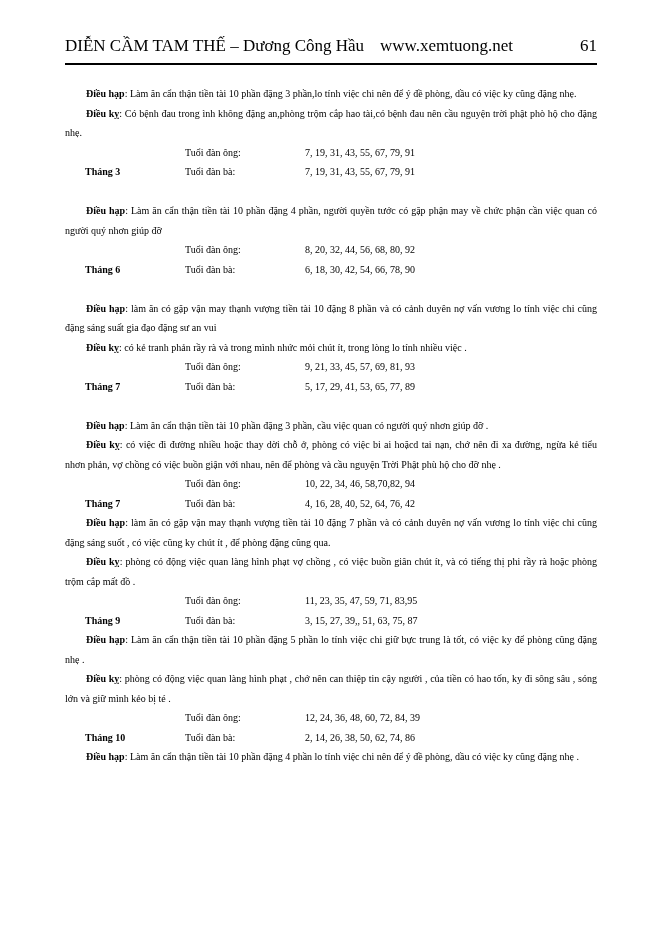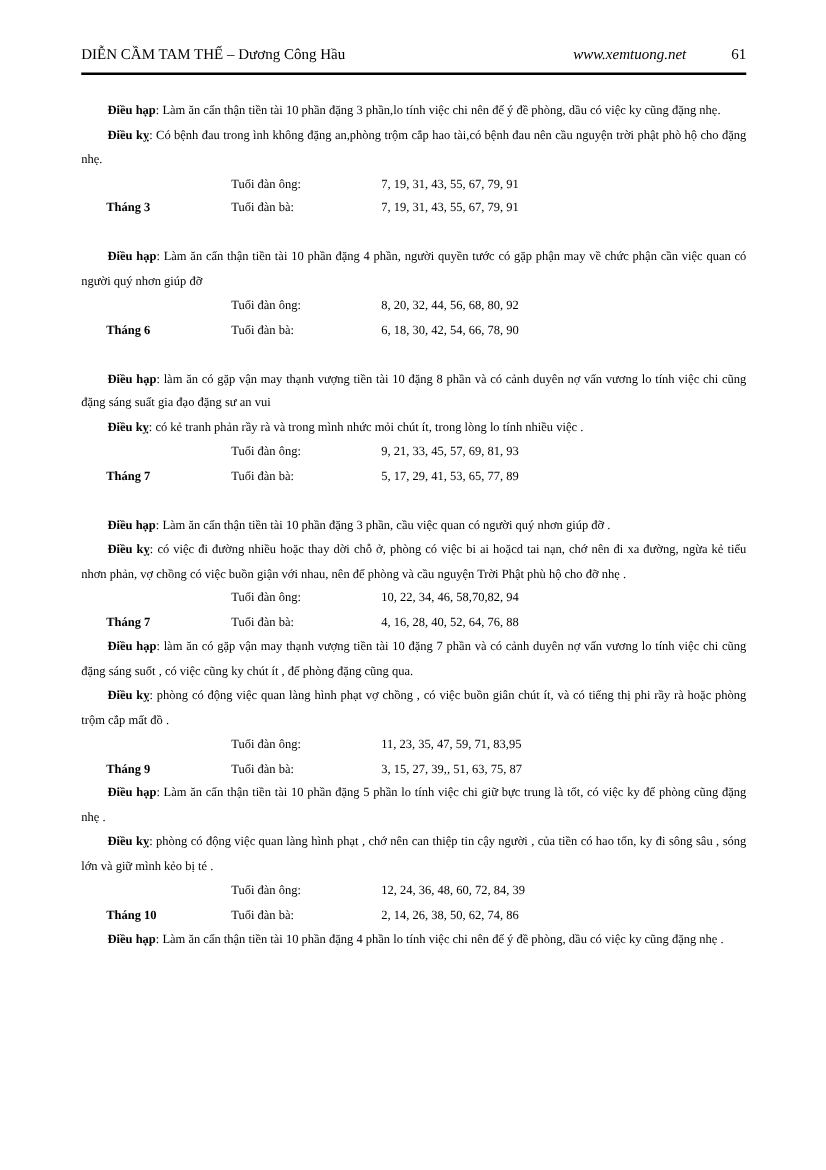--- a/index.html
+++ b/index.html
@@ -10,26 +10,26 @@
     background: #ffffff;
     margin: 0 auto;
     padding: 36px 64px 20px 65px;
     font-family: "Liberation Serif", "DejaVu Serif", serif;
     color: #000000;
     overflow: hidden;
   }
   .hdr {
     display: flex;
     align-items: baseline;
-    font-size: 12px;
+    font-size: 17px;
     padding-bottom: 7px;
     border-bottom: 2px solid #000;
   }
   .hdr .title { flex: 1 1 auto; }
-  .hdr .url { margin-right: 36px; font-style: italic; }
+  .hdr .url { margin-right: 67px; }
   .hdr .pagenum { }
   .body { margin-top: 19px; font-size: 10px; line-height: 19.5px; }
   p.para {
     text-align: justify;
     text-indent: 21px;
   }
   b.lbl { font-weight: bold; }
   .age-row {
     display: grid;
     grid-template-columns: 120px 120px 1fr;
@@ -100,21 +100,21 @@
       <p class="para"><b class="lbl">Điều hạp</b><span>: Làm ăn cẩn thận tiền tài 10  phần đặng 3 phần, cầu việc quan có người quý nhơn giúp đỡ .</span></p>
       <p class="para"><b class="lbl">Điều kỵ</b><span>: có việc đi đường nhiều hoặc thay dời chỗ ở, phòng có việc bi ai hoặcd tai nạn, chớ nên đi xa đường, ngừa kẻ tiểu nhơn phản, vợ chồng có việc buồn giận với nhau, nên để phòng và cầu nguyện Trời Phật phù hộ cho đỡ nhẹ .</span></p>
       <div class="age-row">
         <span class="month-cell"></span>
         <span class="age-label">Tuổi đàn ông:</span>
         <span class="age-values">10, 22, 34, 46, 58,70,82, 94</span>
       </div>
       <div class="age-row">
         <span class="month-cell">Tháng 7</span>
         <span class="age-label">Tuổi đàn bà:</span>
-        <span class="age-values">4, 16, 28, 40, 52, 64, 76, 88</span>
+        <span class="age-values">4, 16, 28, 40, 52, 64, 76, 42</span>
       </div>
     </section>
 
     <section class="block">
       <p class="para"><b class="lbl">Điều hạp</b><span>: làm ăn có gặp vận may thạnh vượng tiền tài 10 đặng 7 phần và có cảnh duyên nợ vấn vương lo tính việc chi cũng đặng sáng suốt , có việc cũng ky chút ít , để phòng đặng cũng qua.</span></p>
       <p class="para"><b class="lbl">Điều kỵ</b><span>: phòng có động việc quan làng hình phạt vợ chồng , có việc buồn giân chút ít, và có tiếng thị phi rầy rà hoặc phòng trộm cắp mất đồ .</span></p>
       <div class="age-row">
         <span class="month-cell"></span>
         <span class="age-label">Tuổi đàn ông:</span>
         <span class="age-values">11, 23, 35, 47, 59, 71, 83,95</span>

